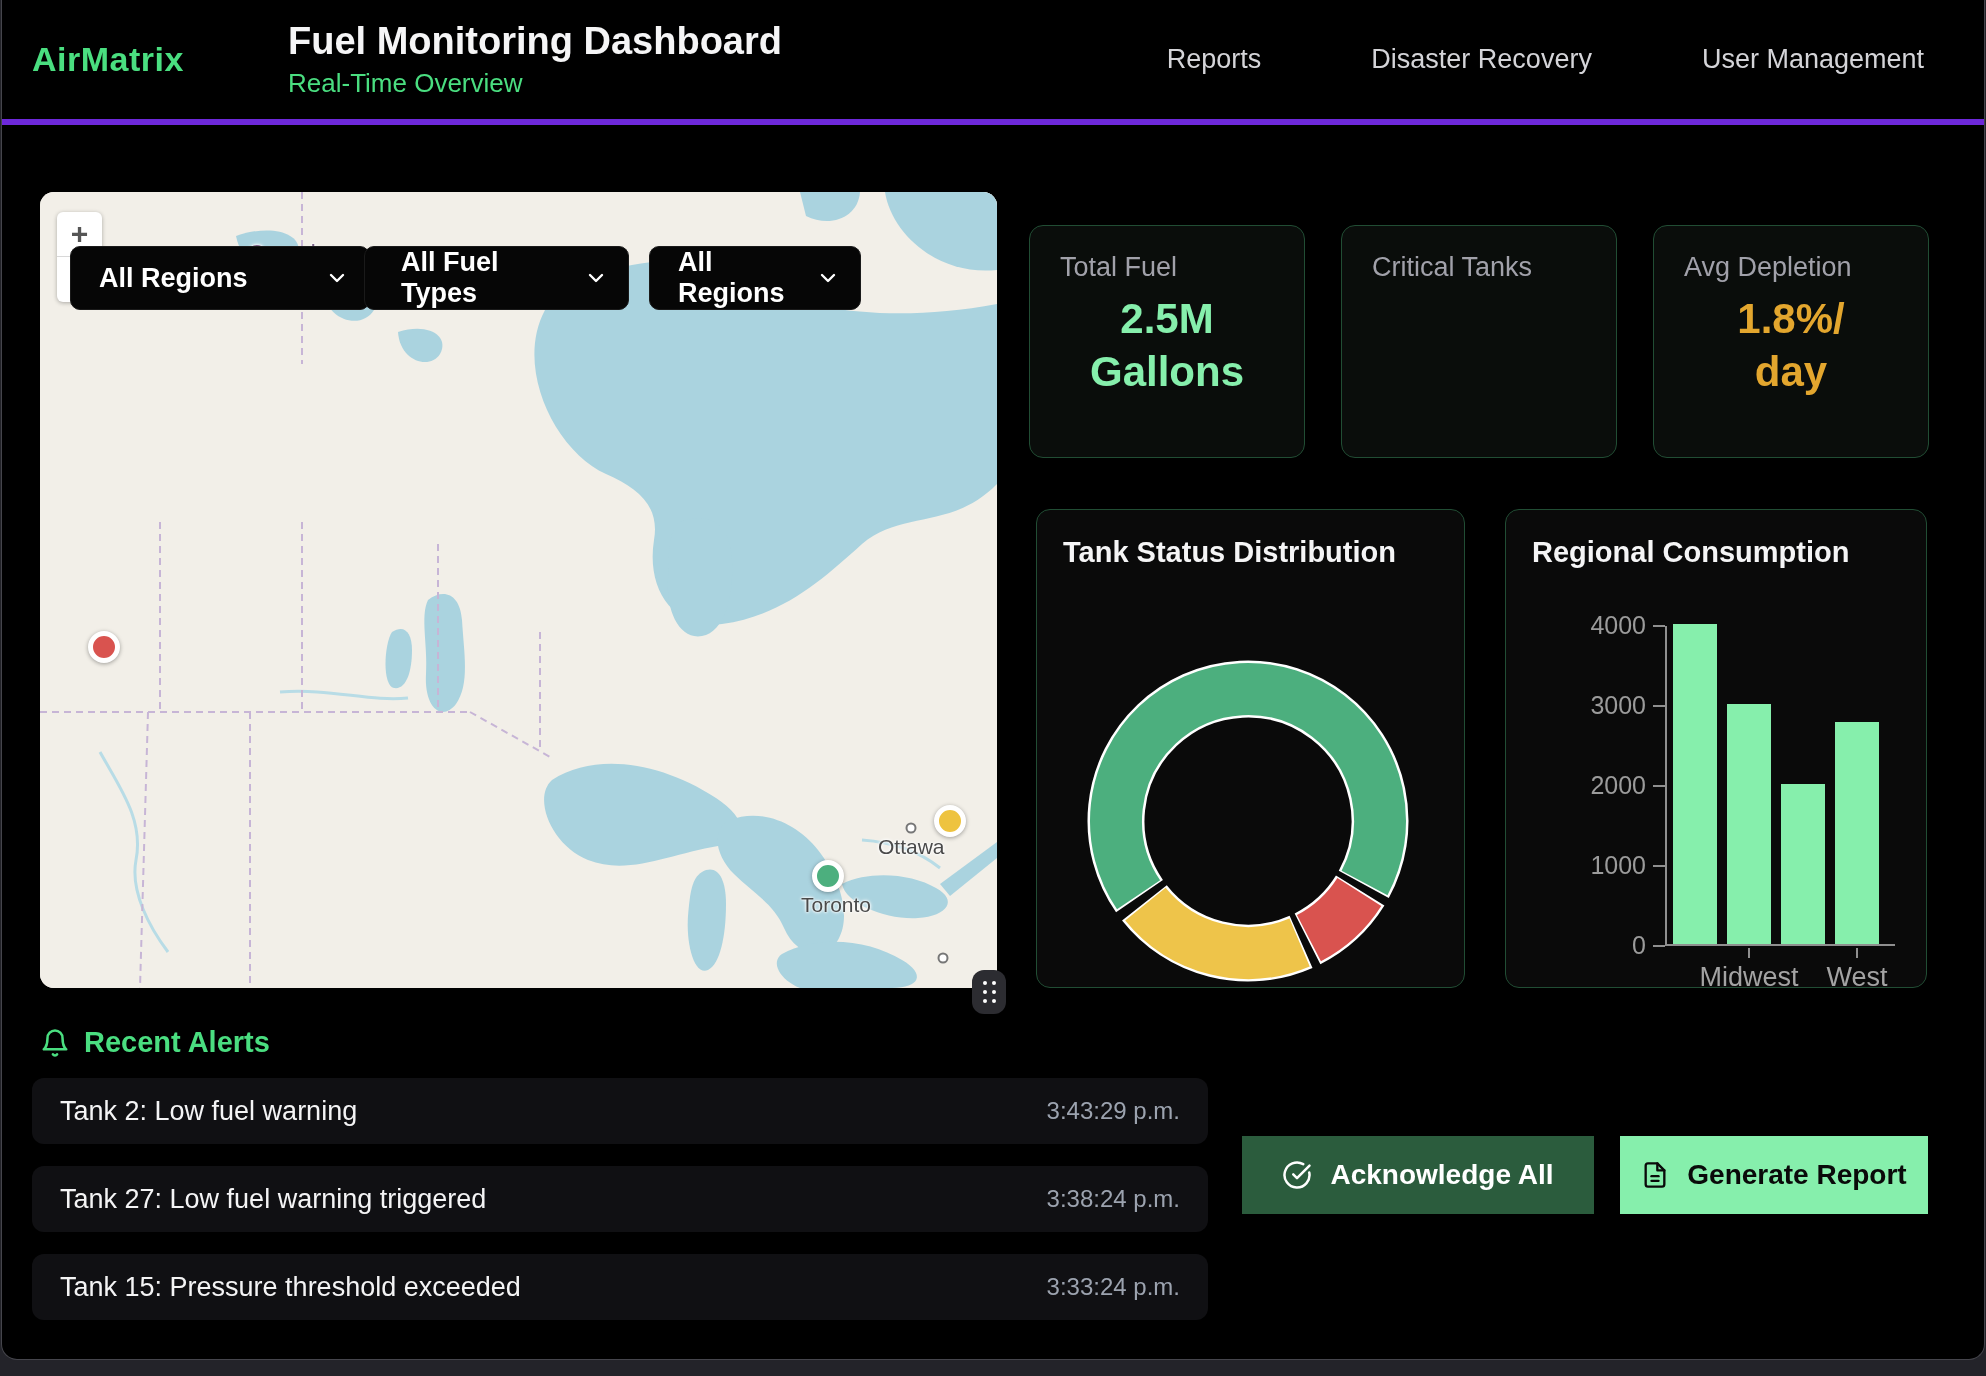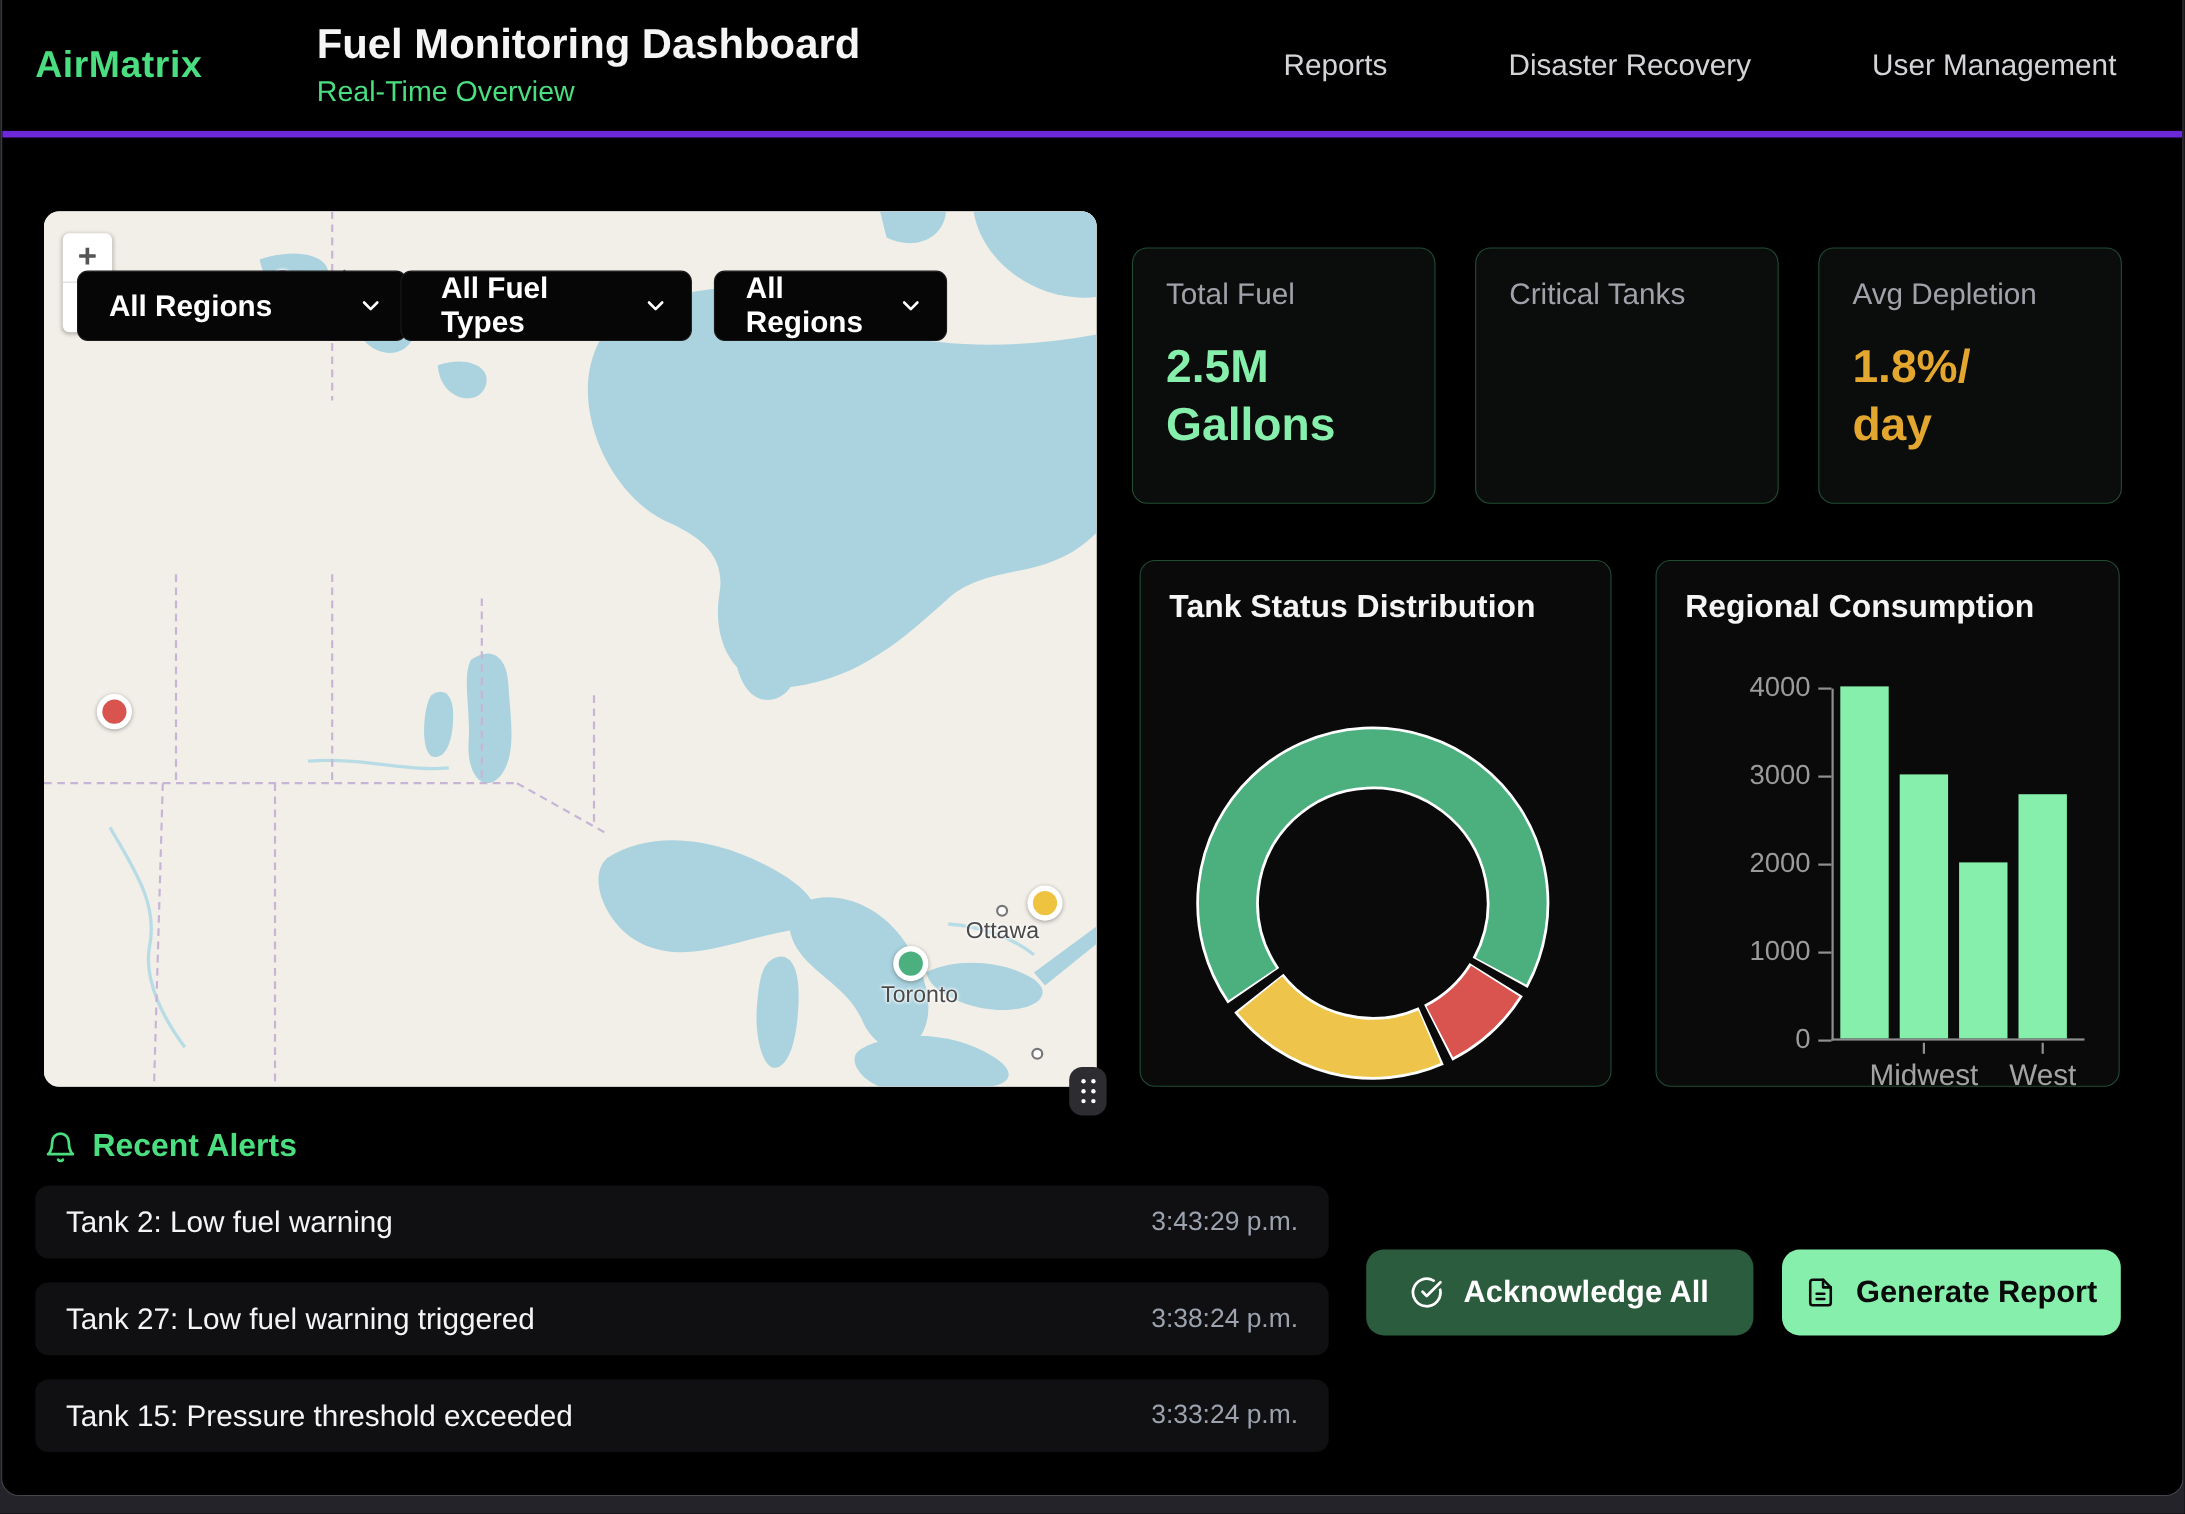--- a/index.html
+++ b/index.html
@@ -39,21 +39,21 @@
             box-shadow:0 1px 4px rgba(0,0,0,.35); cursor:pointer; z-index:5; }
   .drag-handle { position:absolute; left:970px; top:970px; width:34px; height:44px; background:#2c2c31;
                  border-radius:12px; z-index:8; display:flex; align-items:center; justify-content:center; cursor:grab; }
   .dot-grid { display:grid; grid-template-columns:4px 4px; grid-auto-rows:4px; gap:5px; }
   .dot-grid span { width:4px; height:4px; border-radius:50%; background:#fff; }
 
   
   .stats-row { position:absolute; left:1027px; top:225px; width:900px; height:233px; display:flex; gap:36px; }
   .stat-card { flex:1; background:#0a0d0b; border:1.5px solid #214d34; border-radius:14px; padding:26px 30px; }
   .stat-label { font-size:27px; color:#a1a1aa; }
-  .stat-value { font-size:42px; font-weight:700; margin-top:24px; line-height:1.25; white-space:pre-line; }
+  .stat-value { font-size:42px; font-weight:700; margin-top:10px; line-height:1.25; white-space:pre-line;text-align:center; }
 
   
   .chart-card { position:absolute; top:509px; height:479px; background:#0a0a0a;
                 border:1.5px solid #214d34; border-radius:14px; }
   #donut-card { left:1034px; width:429px; }
   #bar-card   { left:1503px; width:422px; }
   .card-title { position:absolute; left:26px; top:26px; font-size:29px; font-weight:700; color:#f5f5f6; }
   #donut-svg { position:absolute; left:46px; top:146px; }
   #bar-plot { position:absolute; left:159px; top:116px; width:230px; height:320px;
               border-left:2px solid #8f8f8f; border-bottom:2px solid #8f8f8f; }
@@ -64,21 +64,21 @@
   .xdash { position:absolute; top:438px; width:2px; height:10px; background:#8f8f8f; }
 
   
   .alerts-head { position:absolute; left:38px; top:1026px; display:flex; align-items:center; gap:14px; }
   .alerts-head .txt { font-size:29px; font-weight:700; color:#4ade80; }
   .alerts-list { position:absolute; left:30px; top:1078px; width:1176px; }
   .alert-row { height:66px; background:#101013; border-radius:12px; margin-bottom:22px;
                display:flex; align-items:center; justify-content:space-between; padding:0 28px; cursor:pointer; }
   .alert-msg { font-size:27px; color:#f4f4f5; }
   .alert-time { font-size:24px; color:#9ca3af; }
-  .btn { position:absolute; top:1136px; height:78px; border:none; border-radius:16px; display:flex;
+  .btn { position:absolute; top:1136px; height:78px; border:none; border-radius:0; display:flex;
          align-items:center; justify-content:center; gap:18px; font-family:inherit;
          font-size:28px; font-weight:700; cursor:pointer; }
   #btn-ack { left:1240px; width:352px; background:#2b5c3d; color:#fff; }
   #btn-report { left:1618px; width:308px; background:#86efac; color:#0a0a0a; }
   .btn svg { flex:0 0 auto; }
 </style>
 </head>
 <body>
 
 <div class="app">

